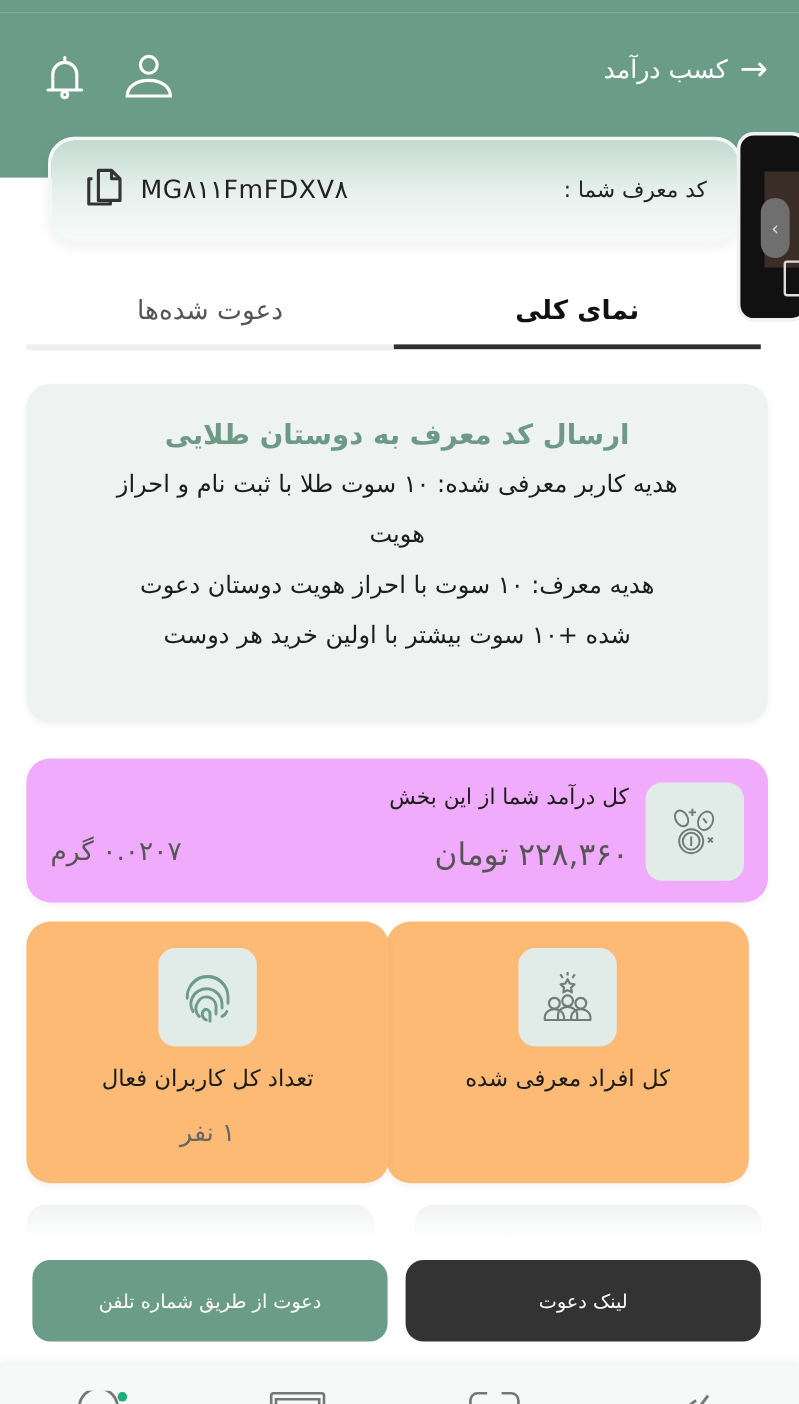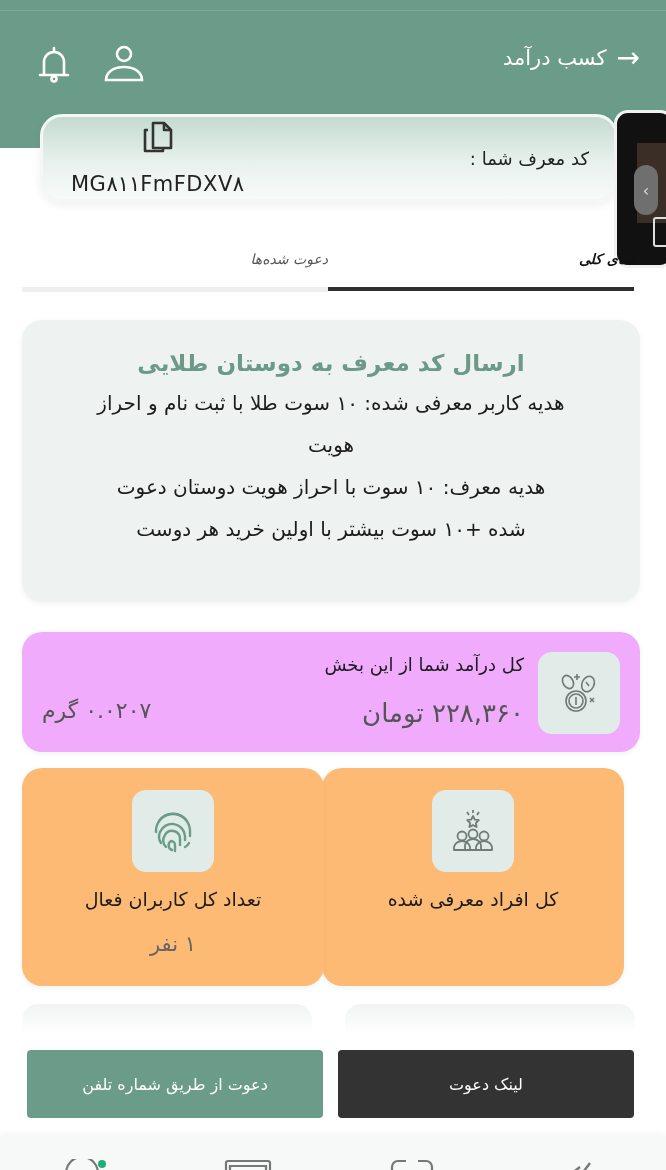--- a/index.html
+++ b/index.html
@@ -24,40 +24,40 @@
 
     .code-card {
       position: absolute; left: 40px; top: 114px; width: 578px; height: 88px;
       border-radius: 22px; border: 3px solid #f3f8f6;
       background: linear-gradient(180deg, #c4dbd2 0%, #e8f1ed 55%, #f7faf9 100%);
       display: flex; align-items: center; justify-content: space-between;
       padding: 0 26px 0 28px; direction: rtl;
       box-shadow: 0 4px 10px rgba(0,0,0,0.06);
     }
     .code-card .label { font-size: 18px; color: #222; }
-    .code-card .code-wrap { display:flex; align-items:center; gap: 14px; direction: ltr; flex-direction: column; }
+    .code-card .code-wrap { display:flex; align-items:center; gap: 14px; direction: ltr; }
     .code-card .code { font-size: 21px; color: #222; letter-spacing: 0.5px; }
 
     .side-thumb {
       position: absolute; left: 614px; top: 110px; width: 60px; height: 158px;
       background: #111; border-radius: 14px; border: 3px solid #f1f1f1;
       overflow: hidden;
     }
     .side-thumb .inner { position:absolute; left: 20px; top: 30px; width: 40px; height: 80px; background:#3a2e26; }
     .side-thumb .handle {
       position:absolute; left: 17px; top: 52px; width: 24px; height: 50px; border-radius: 12px;
       background: #6f6f6f; color:#ddd; font-size: 16px; display:flex; align-items:center; justify-content:center;
     }
     .side-thumb .frame { position:absolute; left: 36px; top: 104px; width: 20px; height: 30px; border: 2px solid #ddd; border-radius: 3px; }
 
     .tabs {
       position: absolute; left: 22px; top: 226px; width: 612px; height: 66px;
       display: flex; direction: rtl;
     }
-    .tab { flex: 1; display: flex; align-items: center; justify-content: flex-start; font-size: 14px; position: relative; cursor: pointer; font-style: italic; }
+    .tab { flex: 1; display: flex; align-items: center; justify-content: center; font-size: 22px; position: relative; cursor: pointer; }
     .tab .bar { position: absolute; bottom: 0; left: 0; right: 0; height: 5px; background: #efefef; }
     .tab.active { color: #111; font-weight: bold; }
     .tab.active .bar { background: #2f2f2f; height: 4px; bottom: 1px; }
     .tab.inactive { color: #555; }
 
     .info-card {
       position: absolute; left: 22px; top: 320px; width: 618px; height: 282px;
       background: #eef3f2; border-radius: 20px;
       box-shadow: 0 2px 6px rgba(0,0,0,0.05);
       direction: rtl; text-align: center; padding: 30px 40px 0;
@@ -85,21 +85,21 @@
     }
     .stat-card .icon-box { position:absolute; left: 110px; top: 22px; }
     .stat-card .label { position:absolute; left:0; right:0; top: 120px; font-size: 19px; color:#1c1c1c; }
     .stat-card .value { position:absolute; left:0; right:0; top: 164px; font-size: 21px; color:#666; }
     .stat-left { left: 22px; }
     .stat-right { left: 322px; }
 
     .ghost-row { position:absolute; top: 1004px; height: 30px; width: 290px; border-radius: 16px 16px 0 0; background: linear-gradient(180deg, #f1f4f3, #ffffff); }
 
     .btn {
-      position: absolute; top: 1050px; width: 296px; height: 68px; border-radius: 4px;
+      position: absolute; top: 1050px; width: 296px; height: 68px; border-radius: 15px;
       display:flex; align-items:center; justify-content:center; color:#fff; font-size: 16px; direction: rtl;
       cursor: pointer;
     }
     .btn-phone { left: 27px; background: #6b9c89; }
     .btn-link { left: 338px; background: #333333; }
 
     .bottom-nav { position:absolute; left:0; top: 1136px; width: 666px; height: 34px; background:#f7f8f8; box-shadow: 0 -3px 6px rgba(0,0,0,0.04); }
     .nav-item { position:absolute; top: 22px; }
   </style>
 </head>

